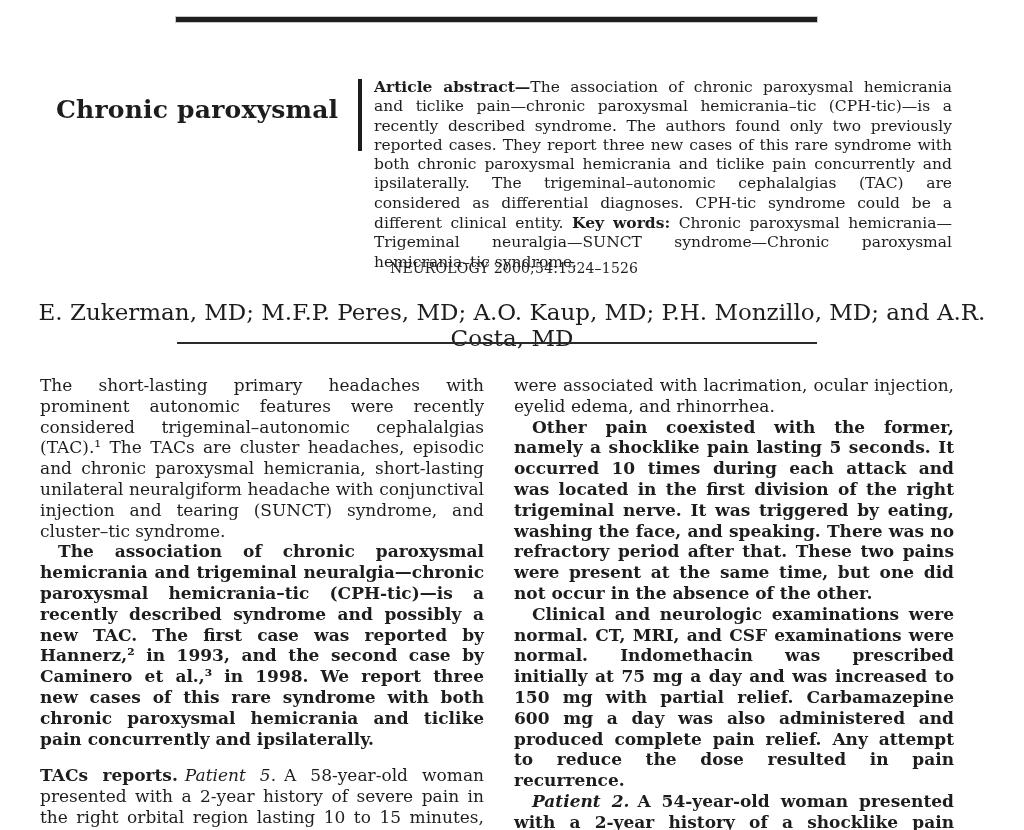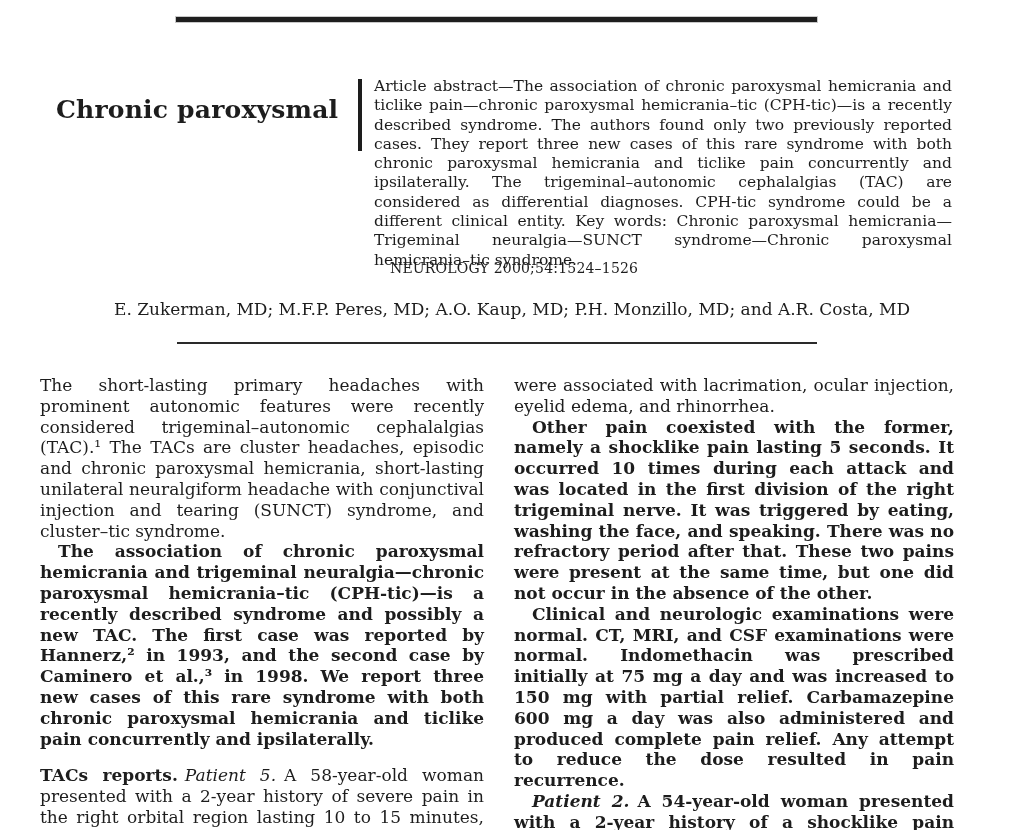--- a/index.html
+++ b/index.html
@@ -48,42 +48,42 @@
     position: absolute;
     left: 390px; top: 260px;
     font-size: 14px;
     letter-spacing: 0.2px;
   }
   .authors {
     position: absolute;
     left: 0; top: 299px;
     width: 1024px;
     text-align: center;
-    font-size: 17px;
+    font-size: 23px;
   }
   .header-rule {
     position: absolute;
     left: 177px; top: 342px;
     width: 640px; height: 2px;
     background: #2a2a2a;
   }
   .col {
     position: absolute;
     top: 375px;
     font-size: 17px;
     line-height: 20.8px;
     text-align: justify;
   }
   .col-left  { left: 40px;  width: 444px; }
   .col-right { left: 514px; width: 440px; }
   .col p { margin: 0; }
   .indent { text-indent: 18px; font-weight: bold; }
   .section-gap { margin-top: 16px !important; }
   .continues { text-align-last: justify; }
-  .bold { font-weight: normal; }
+  .bold { font-weight: bold; }
   .lead-bold { font-weight: bold; margin-right: 7px; }
   .lead-italic { font-style: italic; margin-right: 8px; }
 </style>
 </head>
 <body>
 
 <div class="page">
 
   <div class="top-rule"></div>
 

